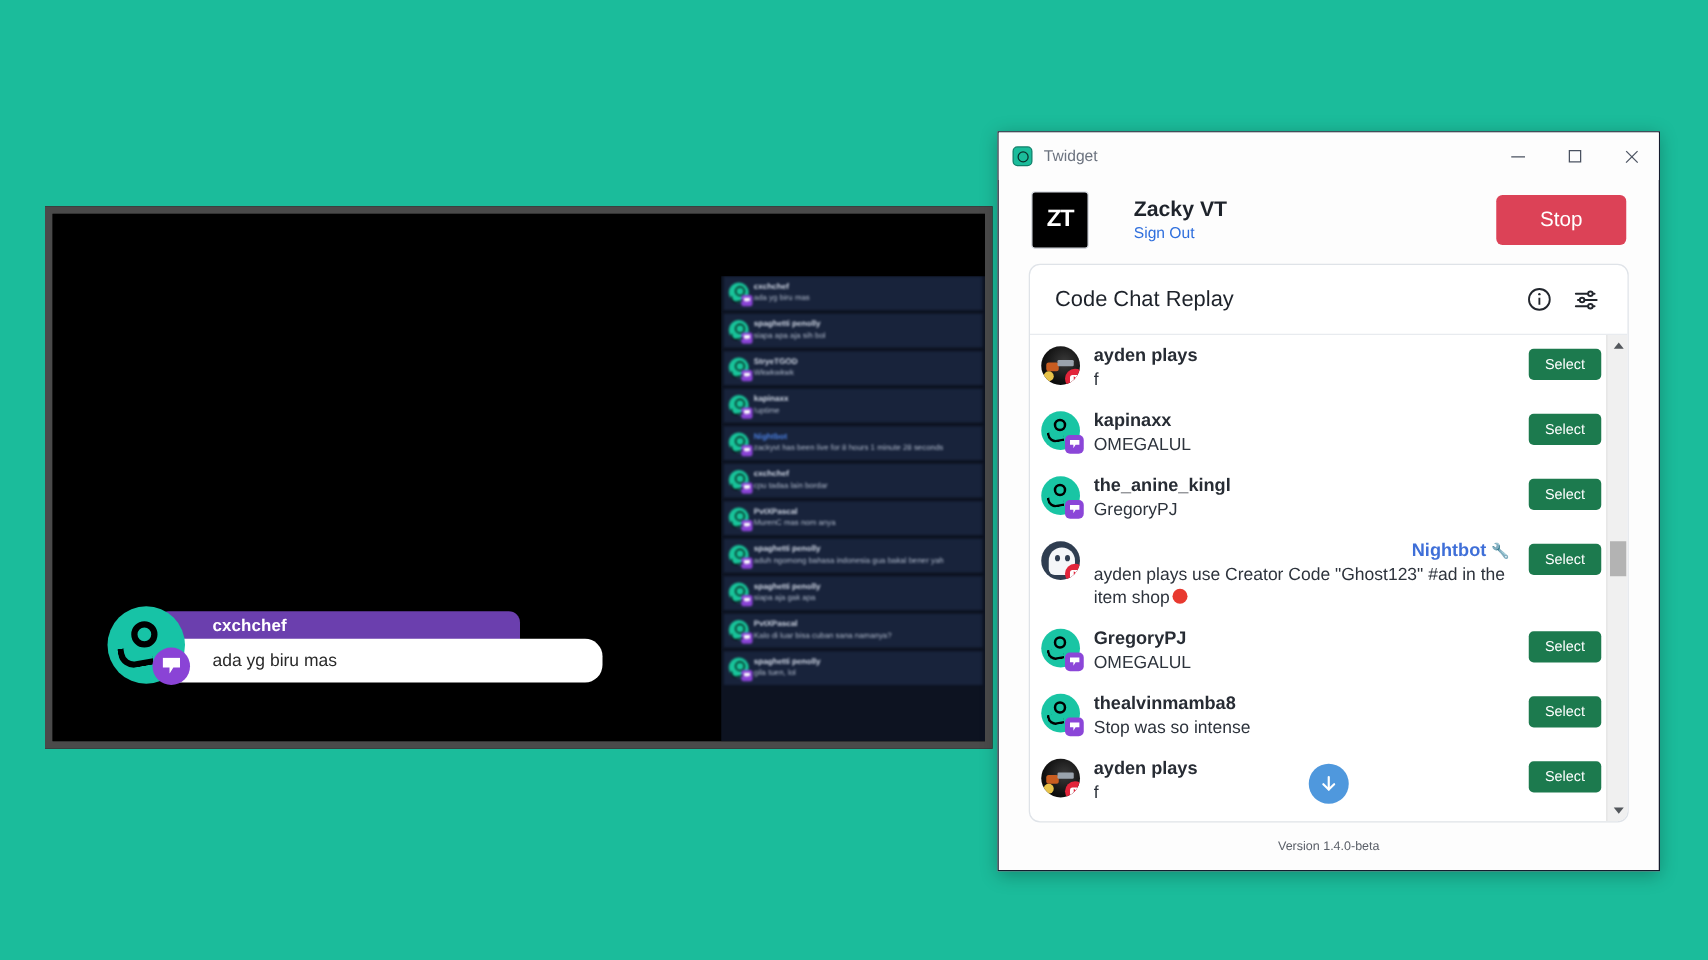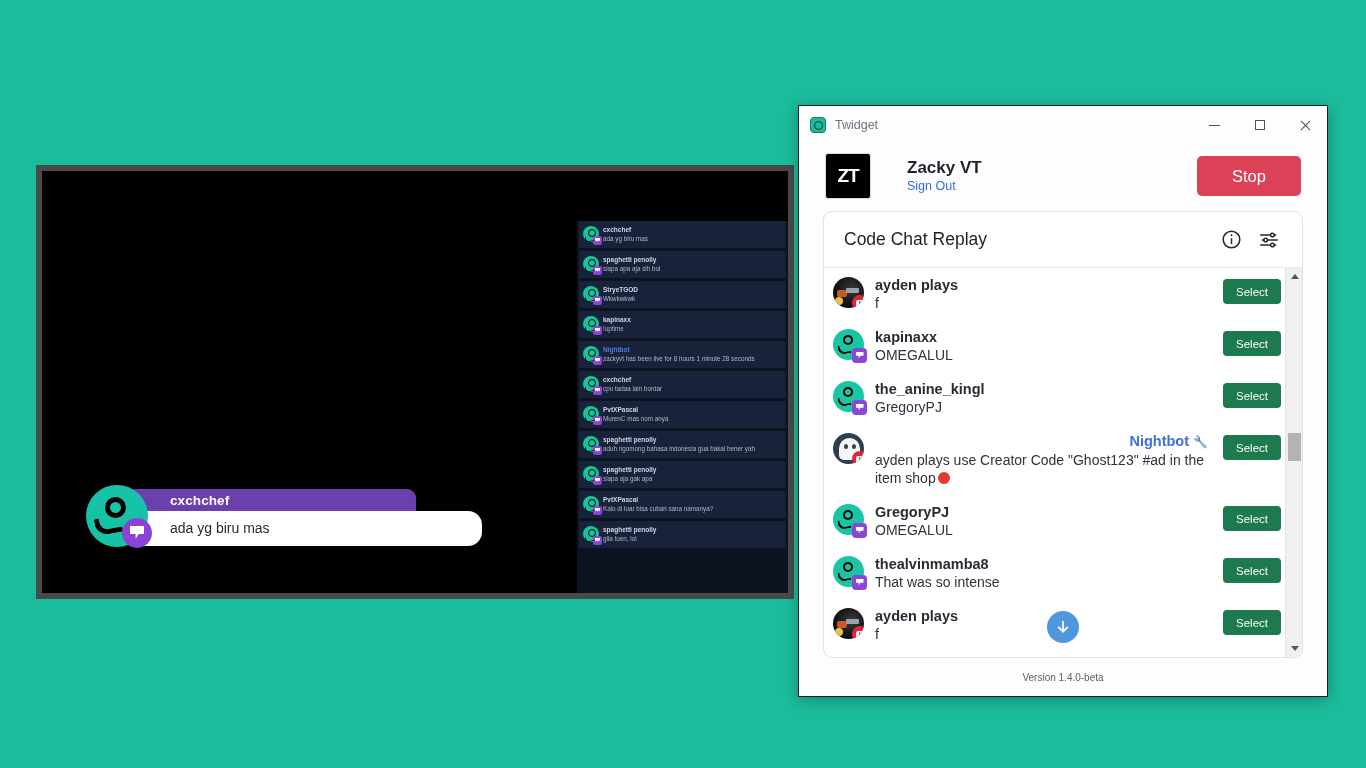--- a/index.html
+++ b/index.html
@@ -771,21 +771,21 @@
         </div>
 
         <div class="chat-row">
           <div class="avatar generic">
             <div class="h"></div>
               <div class="b"></div>
             <div class="badge twitch"></div>
           </div>
           <div class="msg-col">
             <div class="msg-user">thealvinmamba8</div>
-            <div class="msg-body">That was so intense</div>
+            <div class="msg-body">Stop was so intense</div>
           </div>
           <button class="select-btn">Select</button>
         </div>
 
         <div class="chat-row">
           <div class="avatar photo">
             <div class="p1"></div>
               <div class="p2"></div>
               <div class="p3"></div>
             <div class="badge youtube"></div>

